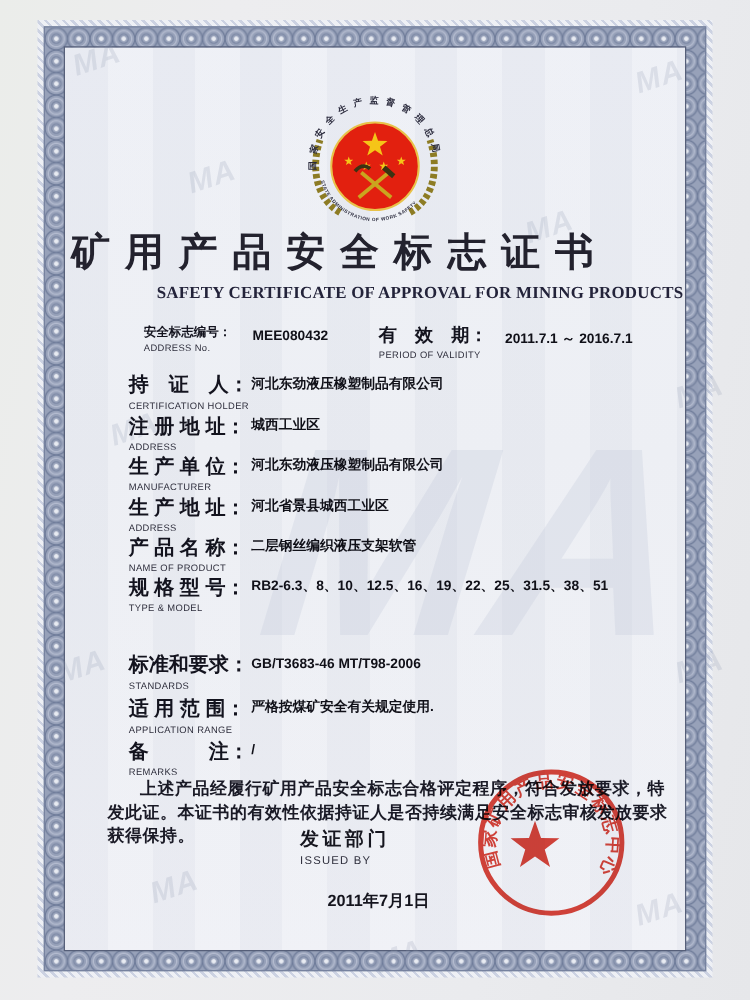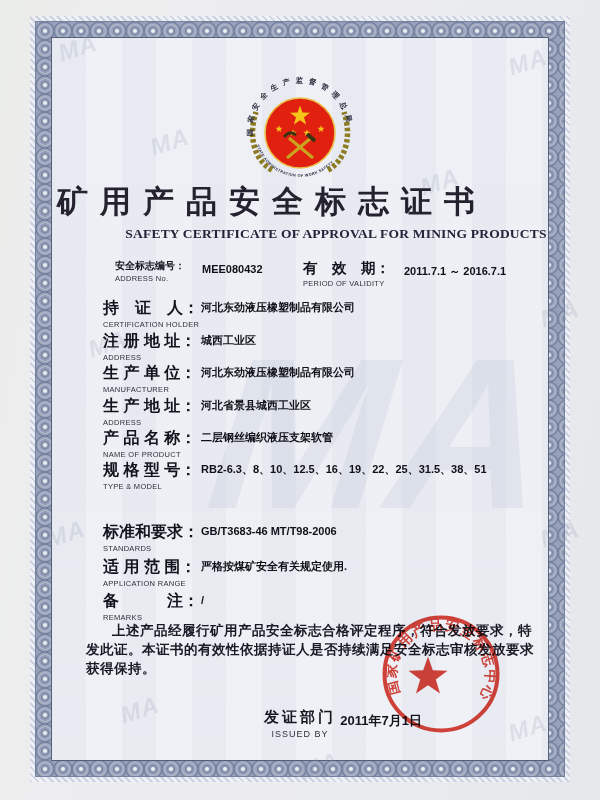--- a/index.html
+++ b/index.html
@@ -52,24 +52,24 @@
   .apr-lbl .lbl-zh{font-size:10px;}
   .apr-val{position:absolute;left:202px;top:260px;}
   .vld-lbl{position:absolute;left:303px;top:259px;}
   .vld-lbl .lbl-zh{font-size:14.5px;}
   .vld-val{position:absolute;left:404px;top:262px;}
   .row{position:absolute;left:103px;width:445px;}
   .row .val{position:absolute;left:98px;top:0;width:344px;}
   .decl{position:absolute;left:86px;top:621px;width:452px;
       font-size:13.5px;font-weight:bold;line-height:19px;text-indent:26px;
       color:#1a1a26;letter-spacing:.5px;}
-  .issued{position:absolute;left:240px;top:708px;width:120px;text-align:center;}
+  .issued{position:absolute;left:240px;top:662px;width:120px;}
   .issued-zh{font-size:15px;font-weight:bold;letter-spacing:3px;color:#16161f;}
   .issued-en{font-size:9px;letter-spacing:1px;color:#2e2e3c;margin-top:2px;}
-  .idate{position:absolute;left:262px;top:712px;width:160px;text-align:right;
+  .idate{position:absolute;left:262px;top:712px;width:160px;text-align:left;
       font-size:13px;font-weight:bold;color:#14141d;}
   .emblem{position:absolute;left:242px;top:72px;}
   .seal{position:absolute;left:378px;top:610px;mix-blend-mode:multiply;opacity:.92;}
 </style>
 </head>
 <body>
 
 <div class="frame">
   <div class="band">
     <div class="inner"></div>

